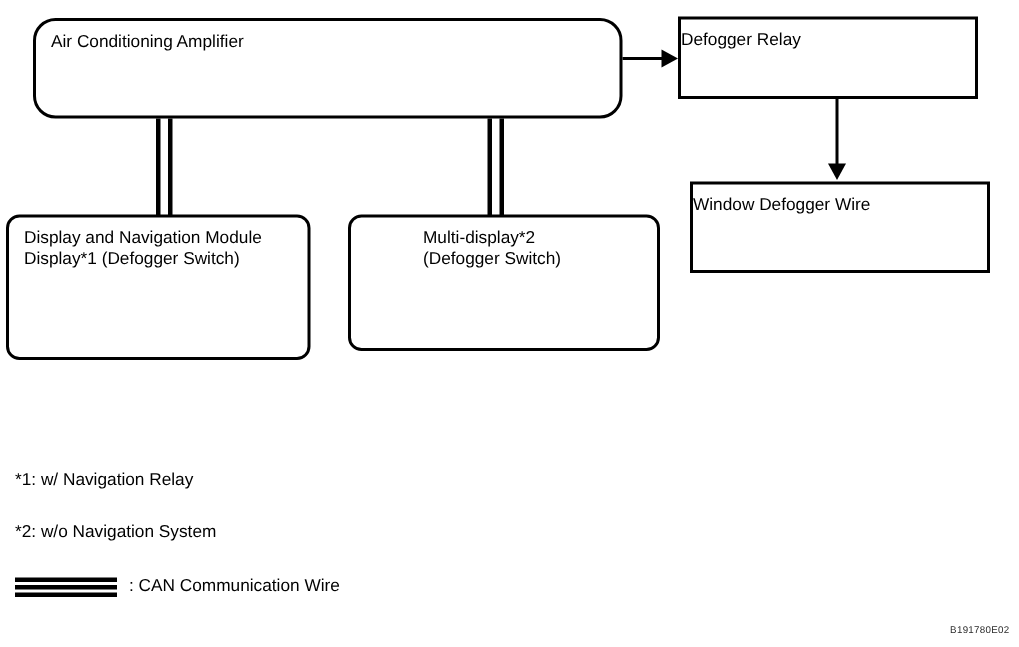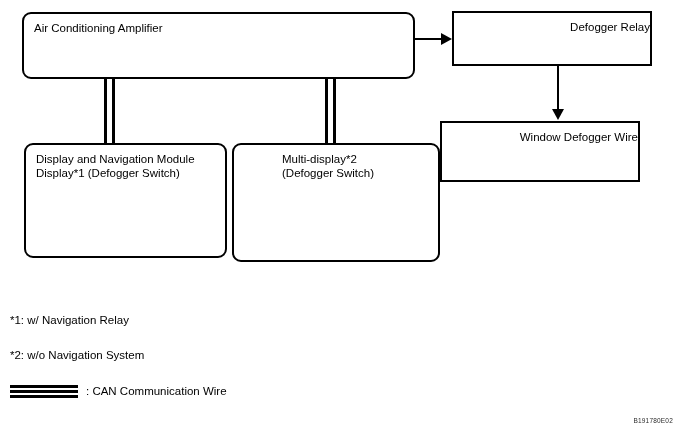--- a/index.html
+++ b/index.html
@@ -27,21 +27,21 @@
   .box.sharp   { border-radius: 0; }
 
   .box-label {
     position: absolute;
     font-size: 11.5px;
     line-height: 14px;
     color: #000000;
     white-space: pre-line;
   }
   .label-tl { left: 10px; top: 7px; text-align: left; }
-  .label-tc { left: 0; right: 0; top: 7px; text-align: right; }
+  .label-tc { left: 0; right: 0; top: 7px; text-align: left; }
   .label-indent { left: 48px; top: 7px; text-align: left; }
 
   
   .can-line {
     position: absolute;
     display: flex;
     justify-content: space-between;
   }
   .can-line .bar {
     width: 3px;
@@ -104,38 +104,38 @@
     font-size: 6.5px;
     letter-spacing: 0.2px;
     color: #2b2b2b;
   }
 </style>
 </head>
 <body>
 
 <div id="canvas">
 
-  <div class="box rounded" style="left:22px; top:12px; width:393px; height:67px;">
+  <div class="box rounded" style="left:22px; top:12px; width:393px; height:67px;border-radius:15px;">
     <div class="box-label label-tl">Air Conditioning Amplifier</div>
   </div>
 
   <div class="box sharp" style="left:452px; top:11px; width:200px; height:55px;">
     <div class="box-label label-tc">Defogger Relay</div>
   </div>
 
-  <div class="box sharp" style="left:440px; top:121px; width:200px; height:61px;">
+  <div class="box sharp" style="left:460px; top:121px; width:200px; height:61px;">
     <div class="box-label label-tc">Window Defogger Wire</div>
   </div>
 
-  <div class="box rounded" style="left:24px; top:143px; width:203px; height:115px;padding-left:21px;">
+  <div class="box rounded" style="left:4px; top:143px; width:203px; height:97px;padding-left:21px;">
     <div class="box-label label-tl">Display and Navigation Module
 Display*1 (Defogger Switch)</div>
   </div>
 
-  <div class="box rounded" style="left:232px; top:143px; width:208px; height:119px;">
+  <div class="box rounded" style="left:232px; top:143px; width:208px; height:91px;">
     <div class="box-label label-indent">Multi-display*2
 (Defogger Switch)</div>
   </div>
 
   <div class="can-line" style="left:104px; top:79px; width:11px; height:65px;">
     <div class="bar"></div>
     <div class="bar"></div>
   </div>
 
   <div class="can-line" style="left:325px; top:79px; width:11px; height:65px;">

